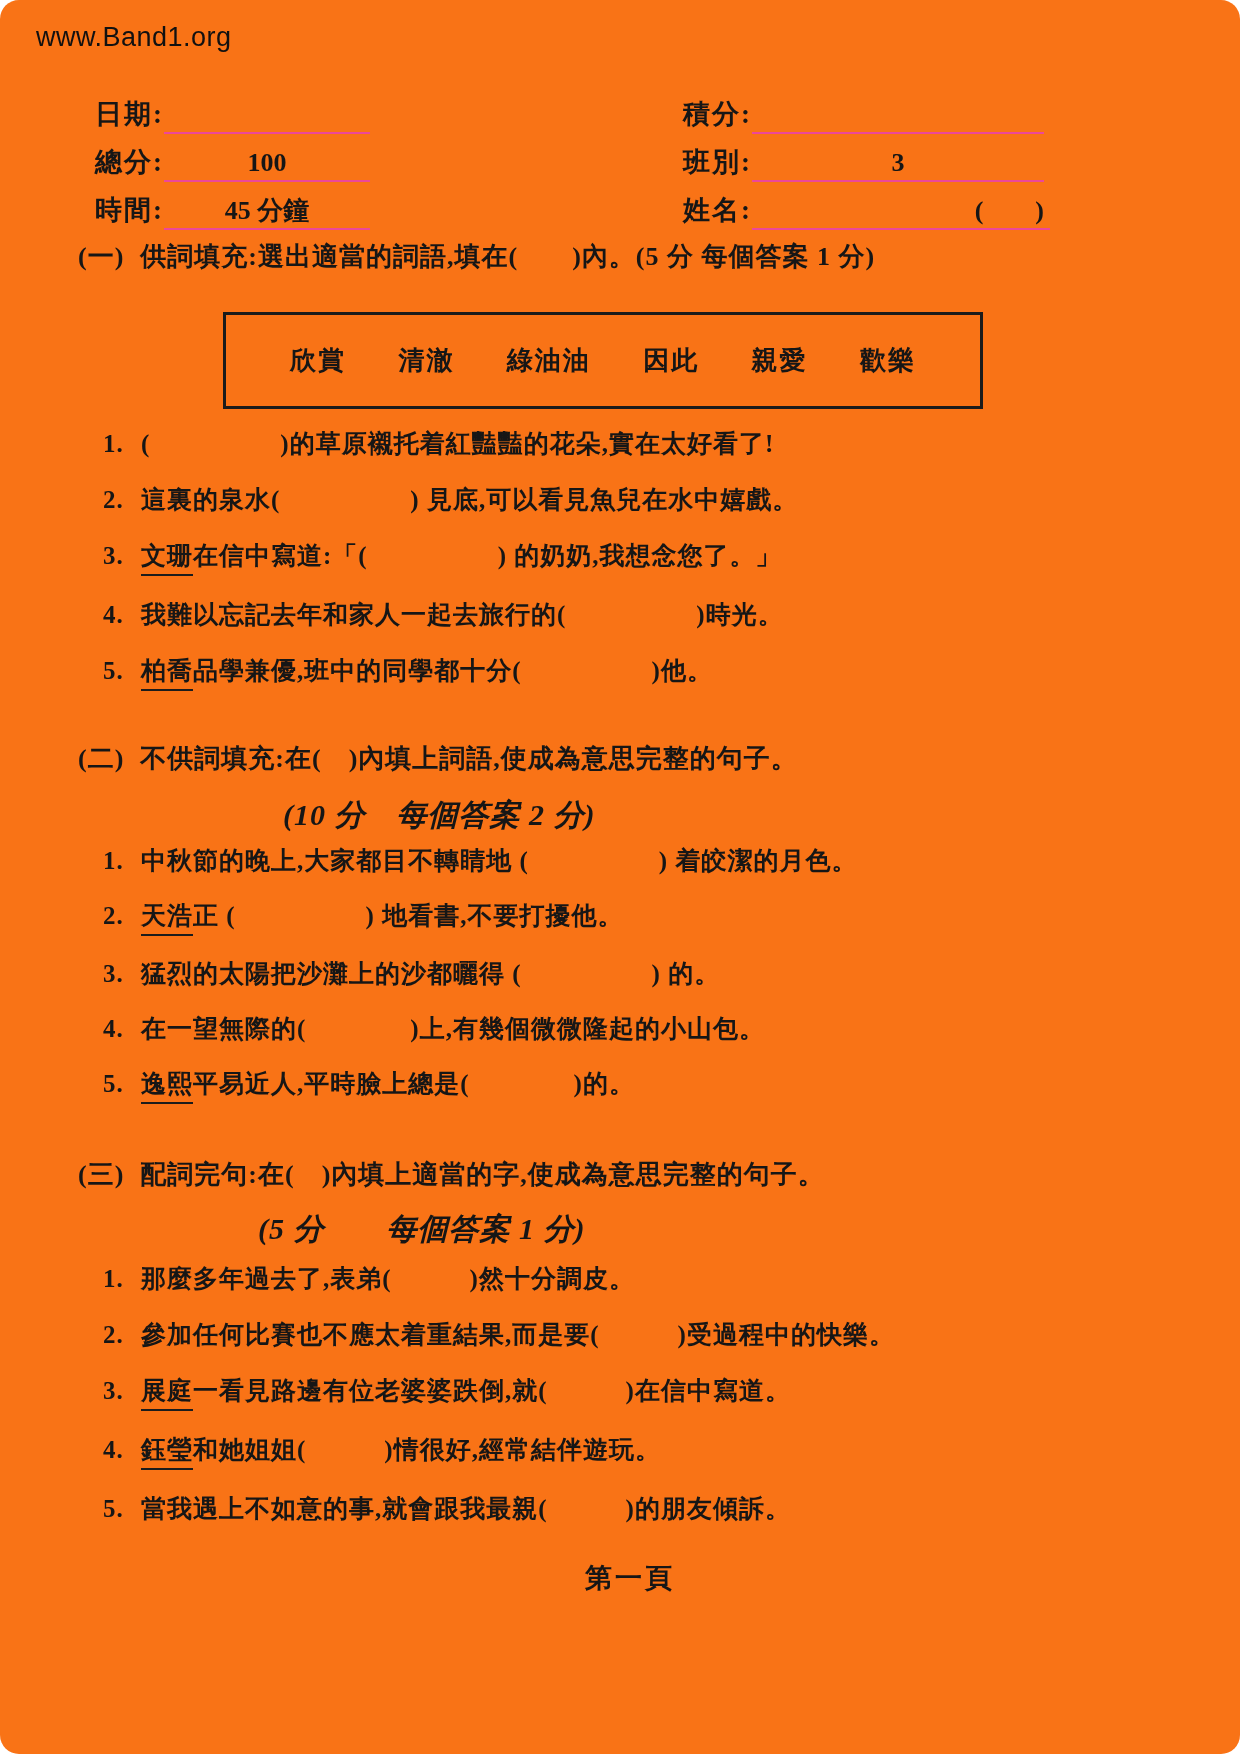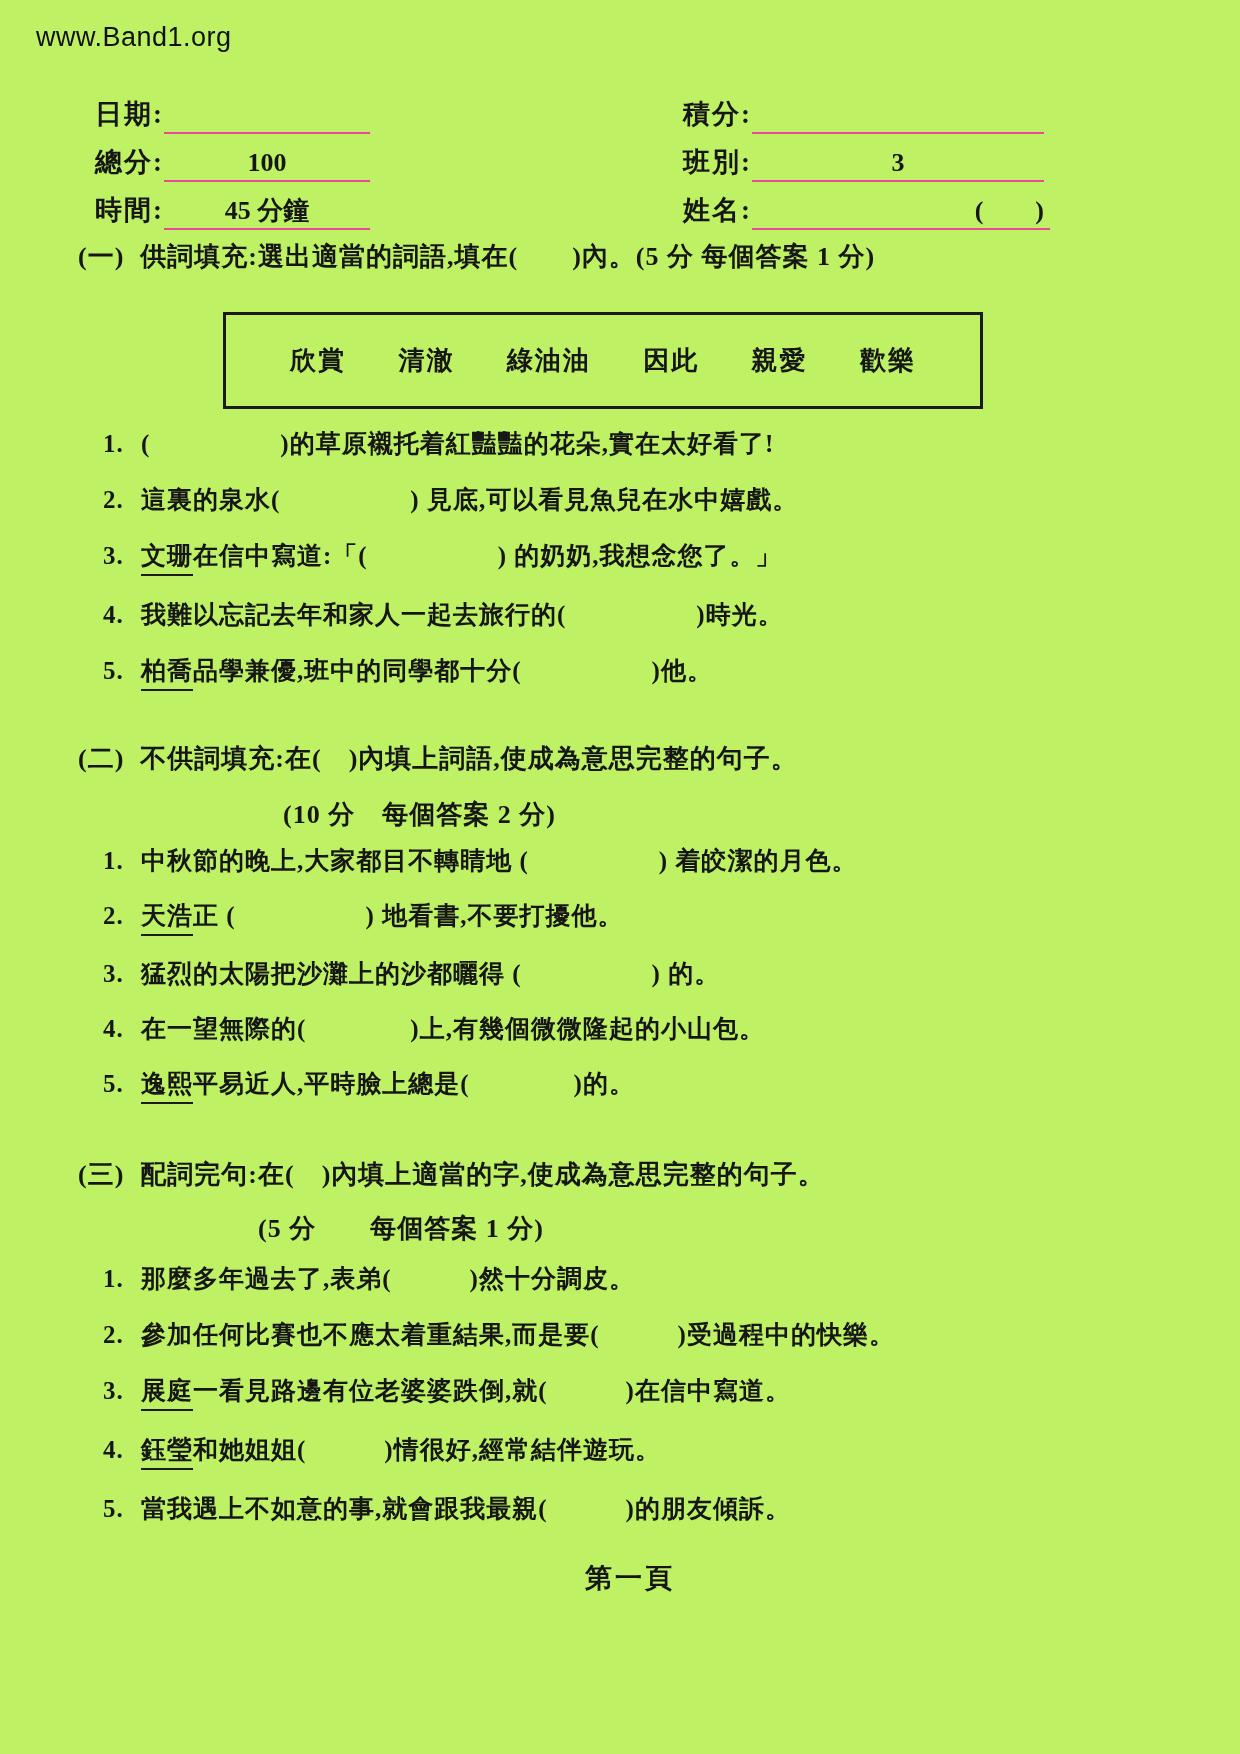--- a/index.html
+++ b/index.html
@@ -8,21 +8,22 @@
     height: 1754px;
     position: relative;
     background: #ffffff;
     color: #161616;
     font-family: "Liberation Serif", serif;
     overflow: hidden;
   }
   .page {
     position: absolute;
     inset: 0;
-    background: #bef264;
+    background: #f97316;
+    border-radius: 19px;
   }
   .watermark {
     position: absolute;
     left: 36px;
     top: 22px;
     font-family: "Liberation Sans", sans-serif;
     font-size: 27px;
     letter-spacing: 0.5px;
     color: #111;
   }
@@ -70,24 +71,25 @@
   .sec { position: absolute; left: 0; width: 1240px; }
   .sec-head {
     padding-left: 78px;
     font-size: 26px;
     line-height: 34px;
     font-weight: 600;
     letter-spacing: 1px;
   }
   .sec-label { margin-right: 16px; }
   .subtitle {
-    font-size: 26px;
+    font-size: 30px;
     line-height: 34px;
     font-weight: 600;
     letter-spacing: 1px;
+    font-style: italic;
   }
   .sec2 .subtitle { padding-left: 283px; margin-top: 22px; }
   .sec3 .subtitle { padding-left: 258px; margin-top: 20px; }
 
   .wordbox {
     margin: 38px 0 0 223px;
     width: 760px;
     height: 97px;
     border: 3px solid #1b1b1b;
     box-sizing: border-box;

